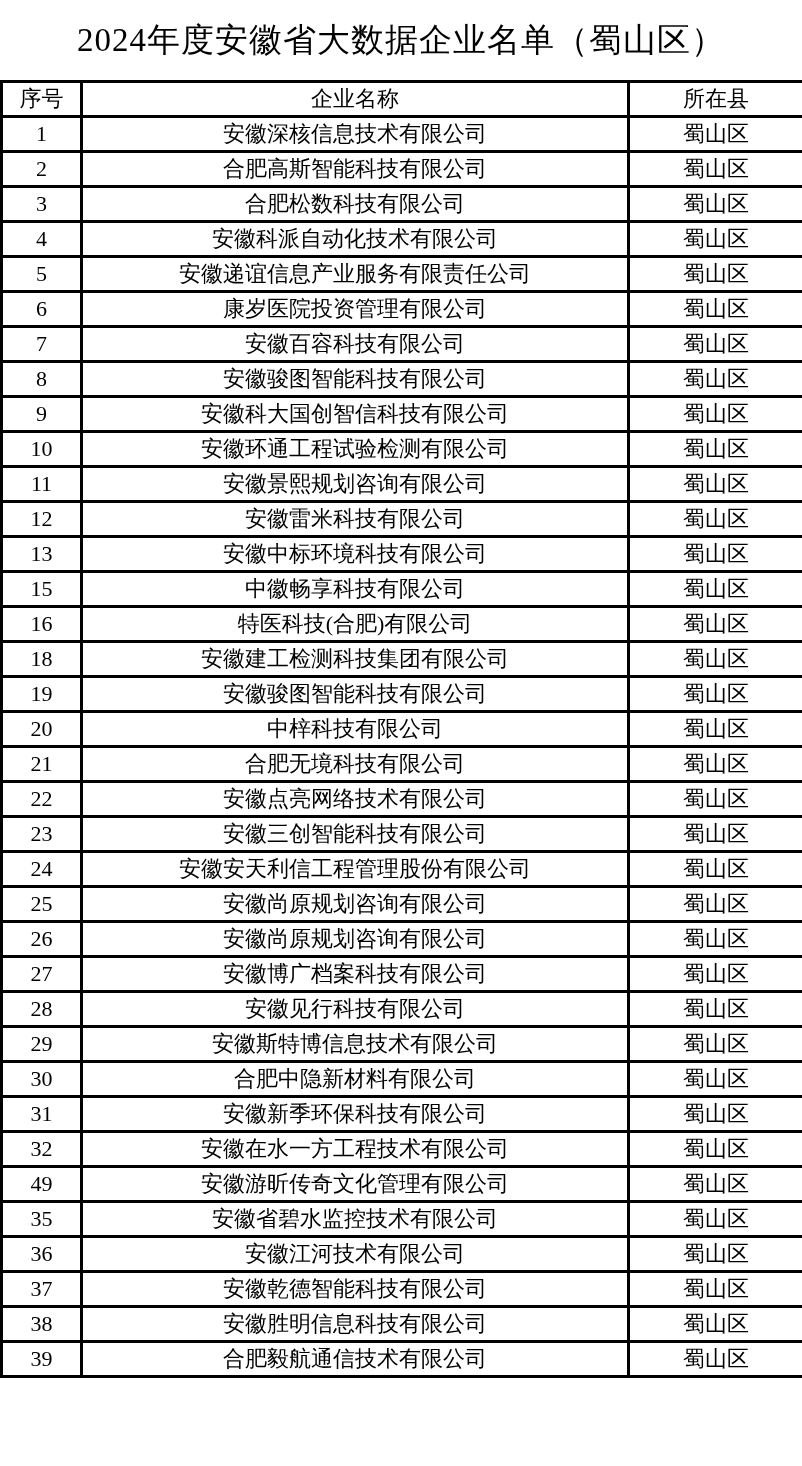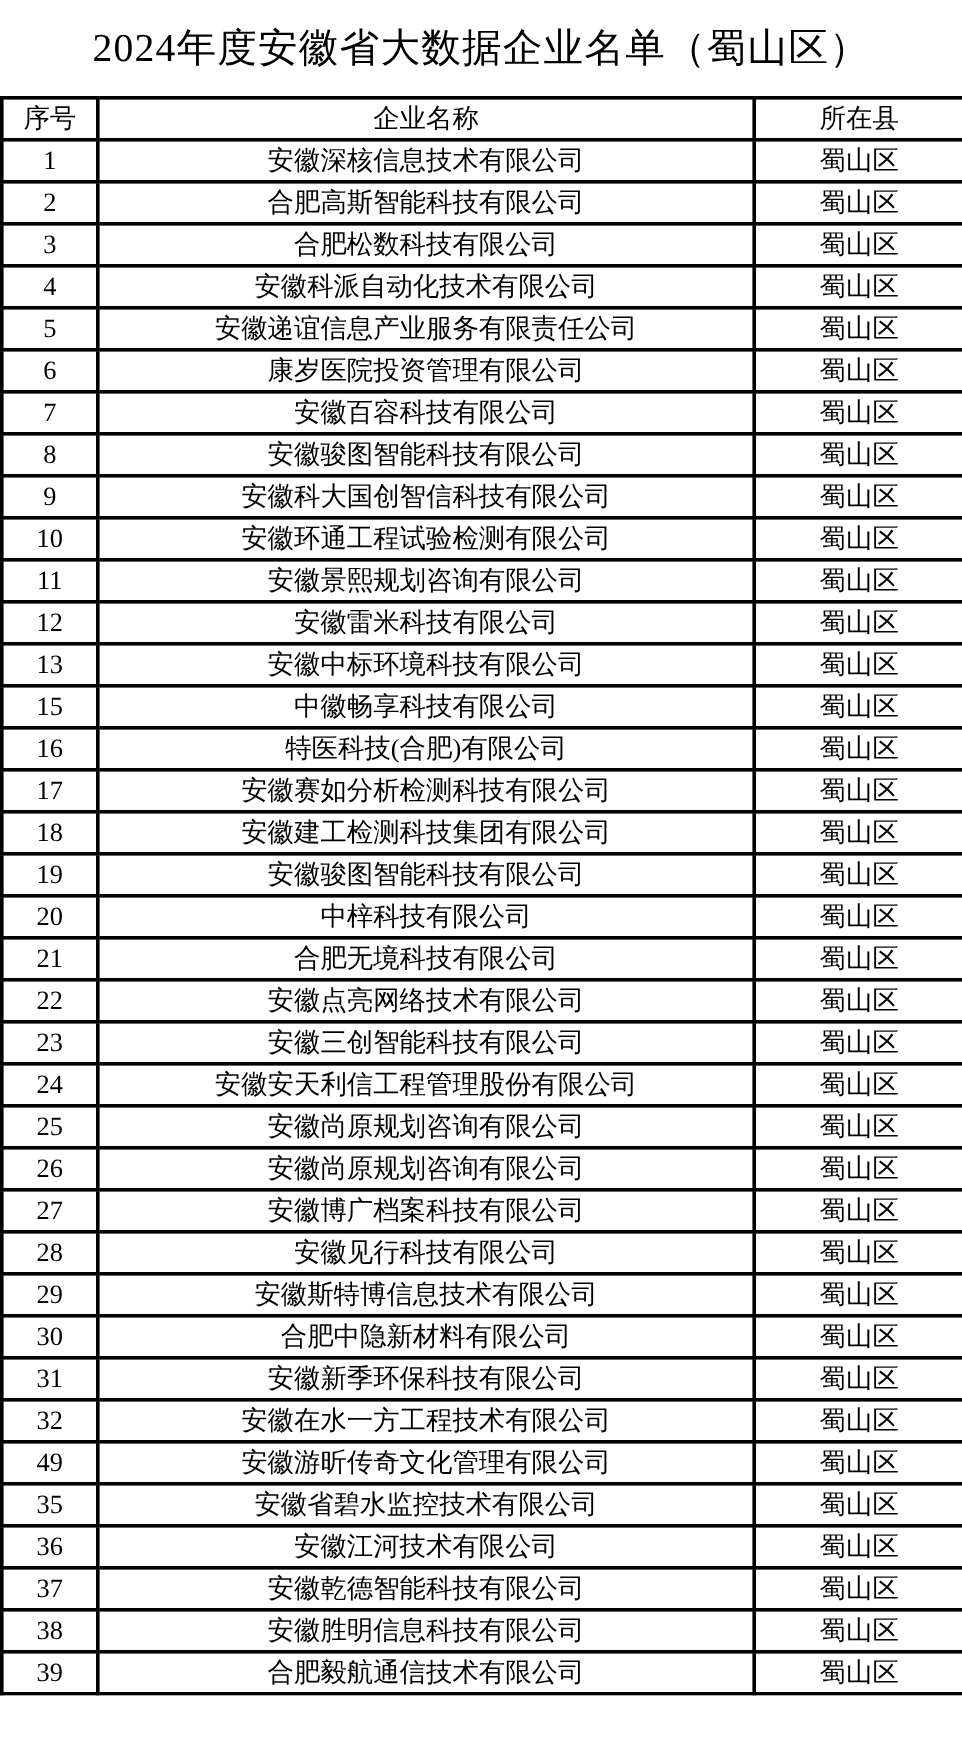--- a/index.html
+++ b/index.html
@@ -151,25 +151,20 @@
     <td>中徽畅享科技有限公司</td>
     <td>蜀山区</td>
   </tr>
 
   <tr>
     <td>16</td>
     <td>特医科技(合肥)有限公司</td>
     <td>蜀山区</td>
   </tr>
 
-  <tr>
-    <td>17</td>
-    <td>安徽赛如分析检测科技有限公司</td>
-    <td>蜀山区</td>
-  </tr>
 
   <tr>
     <td>18</td>
     <td>安徽建工检测科技集团有限公司</td>
     <td>蜀山区</td>
   </tr>
 
   <tr>
     <td>19</td>
     <td>安徽骏图智能科技有限公司</td>

